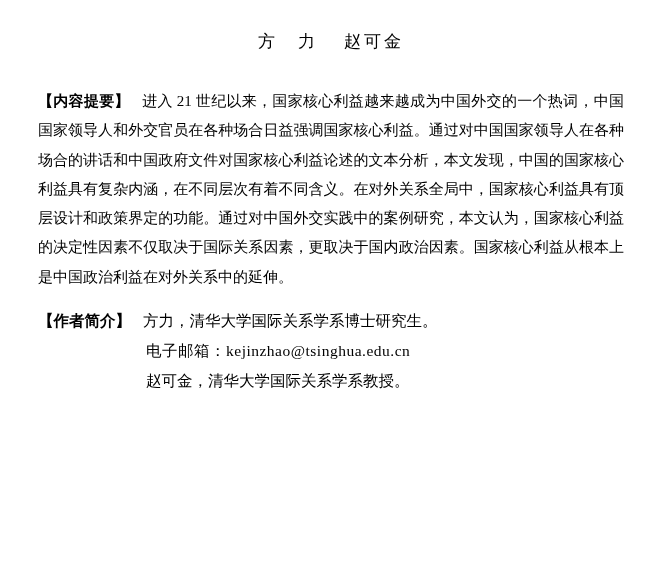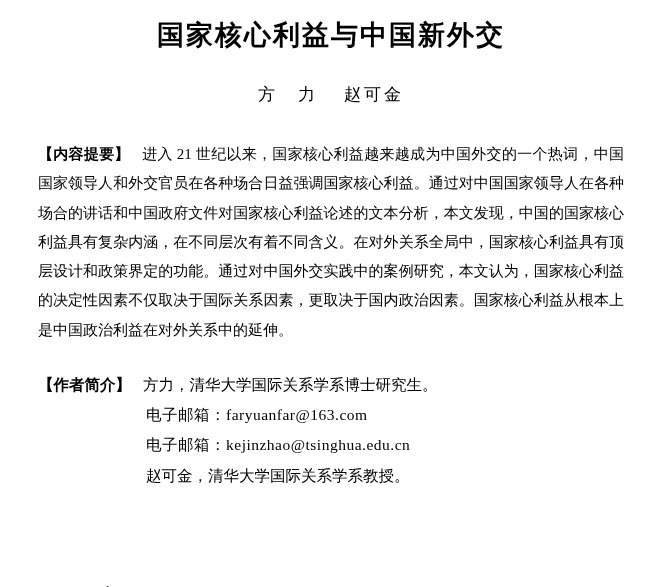--- a/index.html
+++ b/index.html
@@ -63,21 +63,21 @@
     line-height: 1.95;
   }
   .kw-item {
     display: inline-block;
     margin-right: 22px;
   }
   .kw-first {
     margin-left: 12px;
   }
   .bio {
-    margin-top: 25px;
+    margin-top: 14px;
     font-size: 15.5px;
     line-height: 1.95;
   }
   .bio-line {
     display: block;
   }
   .bio-indent {
     display: block;
     padding-left: 108px;
   }
@@ -91,33 +91,31 @@
     bottom: 6px;
     font-size: 13.5px;
     font-family: "Liberation Serif", "DejaVu Serif", serif;
   }
 </style>
 </head>
 <body>
 
 <div class="page">
 
-  <h1 class="title">国家核心利益与中国新外交</h1>
 
   <div class="authors">
     <span>方　力</span><span class="gap"></span><span>赵可金</span>
   </div>
 
   <div class="abstract-block">
     <p class="para"><span class="label">【内容提要】</span><span class="label-gap"></span><span>进入 21 世纪以来，国家核心利益越来越成为中国外交的一个热词，中国国家领导人和外交官员在各种场合日益强调国家核心利益。通过对中国国家领导人在各种场合的讲话和中国政府文件对国家核心利益论述的文本分析，本文发现，中国的国家核心利益具有复杂内涵，在不同层次有着不同含义。在对外关系全局中，国家核心利益具有顶层设计和政策界定的功能。通过对中国外交实践中的案例研究，本文认为，国家核心利益的决定性因素不仅取决于国际关系因素，更取决于国内政治因素。国家核心利益从根本上是中国政治利益在对外关系中的延伸。</span></p>
   </div>
 
 
   <div class="bio">
     <span class="bio-line"><span class="label">【作者简介】</span><span class="label-gap"></span><span>方力，清华大学国际关系学系博士研究生。</span></span>
-    <span class="bio-indent mono">电子邮箱：faryuanfar@163.com</span>
     <span class="bio-indent mono">电子邮箱：kejinzhao@tsinghua.edu.cn</span>
     <span class="bio-indent">赵可金，清华大学国际关系学系教授。</span>
   </div>
 
   <div class="doi">DOI:10.16513/j.cnki.qjip.2021.0018</div>
 
 </div>
 
 </body></html>

